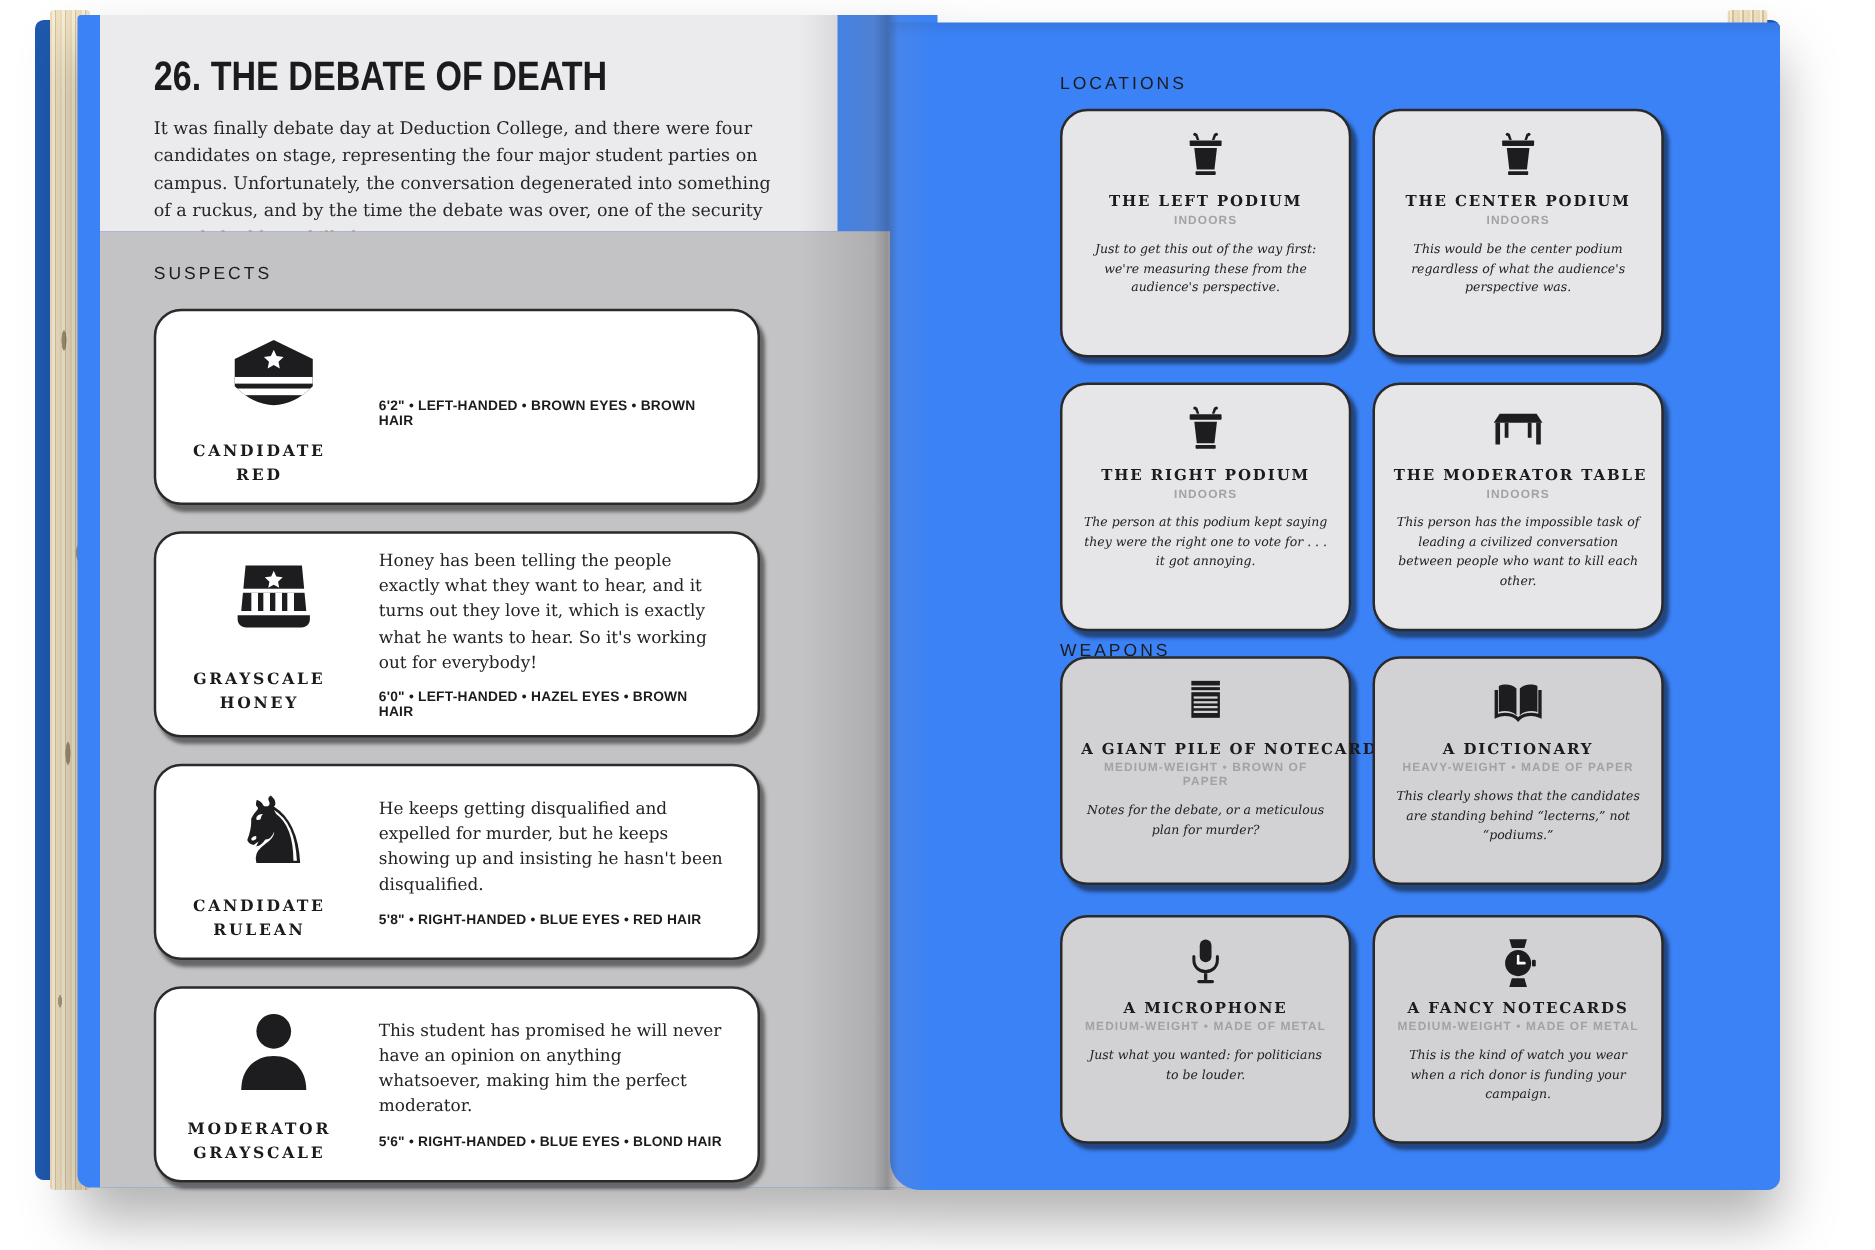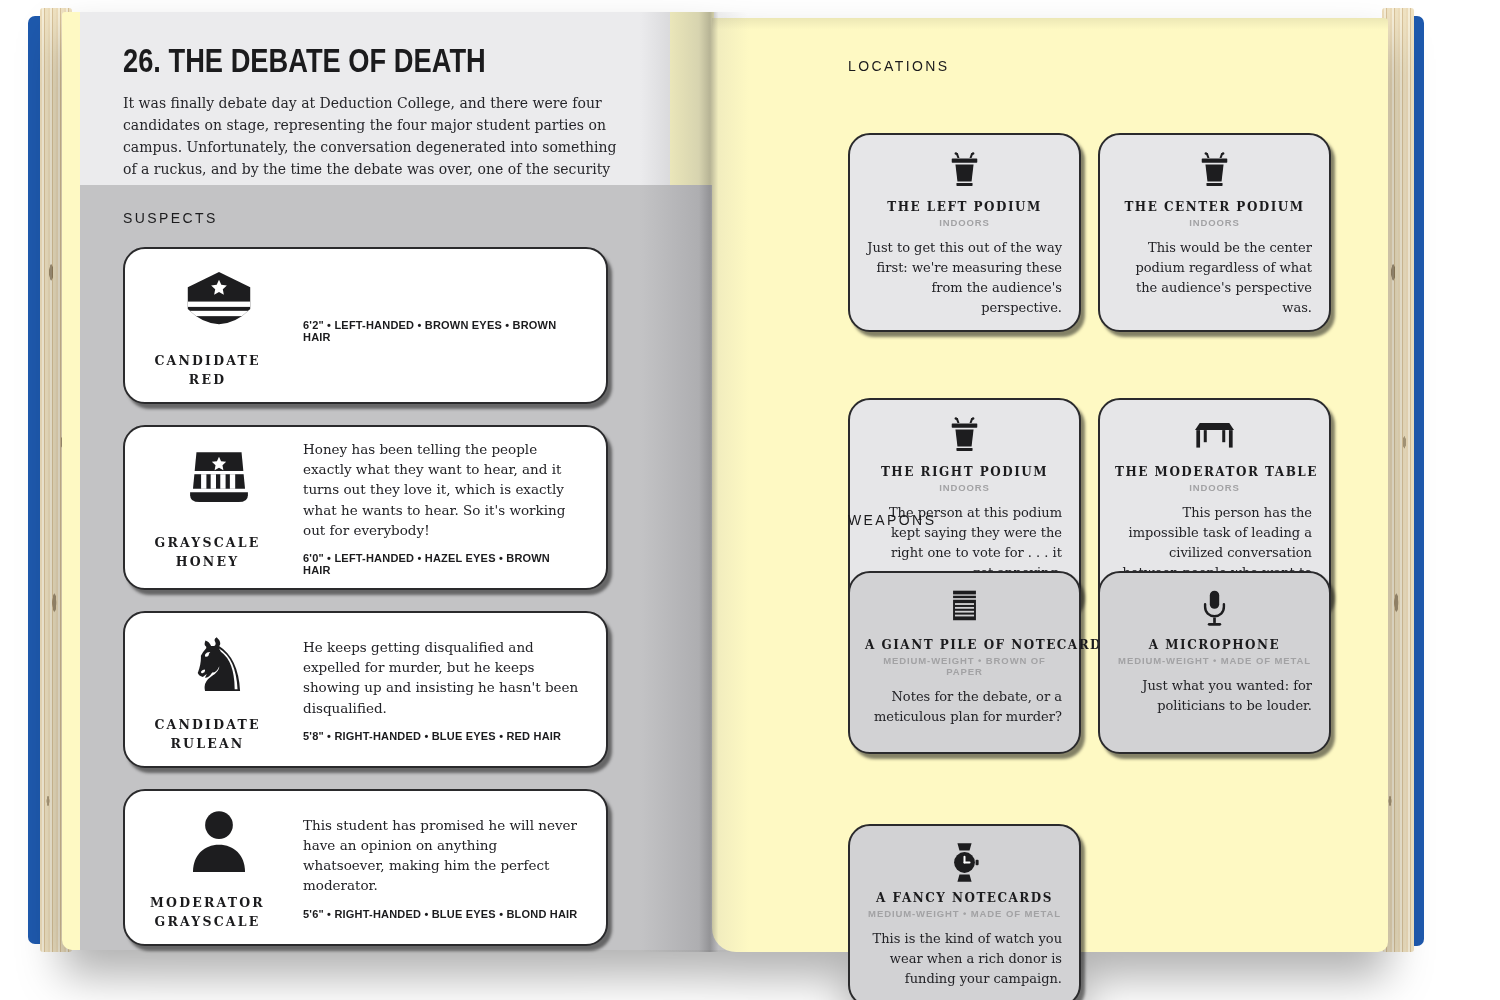--- a/index.html
+++ b/index.html
@@ -15,21 +15,21 @@
     background:
       radial-gradient(4px 16px at 35% 28%,rgba(90,70,40,.55) 45%,transparent 55%),
       radial-gradient(3px 12px at 70% 46%,rgba(90,70,40,.45) 45%,transparent 55%),
       radial-gradient(4px 18px at 45% 63%,rgba(80,60,35,.5) 45%,transparent 55%),
       radial-gradient(3px 10px at 25% 84%,rgba(90,70,40,.45) 45%,transparent 55%),
       repeating-linear-gradient(90deg,#ecdcba 0 2px,#f6eed8 2px 4px,#d8c29a 4px 5px,#efe2c2 5px 8px);}
   .edges-l{left:40px;}
   .edges-r{left:1382px;}
   .book-body{position:absolute;left:44px;top:6px;width:1350px;height:950px;
              filter:drop-shadow(0 26px 22px rgba(0,0,0,0.30));}
-  .page{position:absolute;background:#fef9c3;}
+  .page{position:absolute;background:#3b82f6;padding-left:36px;}
   .page-left{left:18px;top:6px;width:652px;height:938px;border-radius:3px 0 0 10px;}
   .page-right{left:668px;top:12px;width:676px;height:934px;border-radius:0 4px 10px 24px;}
   .page-right::before{content:"";position:absolute;left:0;top:0;right:0;height:12px;
      background:linear-gradient(rgba(0,0,0,0.07),rgba(0,0,0,0));border-radius:0 4px 0 0;}
   .gutter{position:absolute;left:596px;top:6px;width:140px;height:940px;pointer-events:none;z-index:6;
      background:linear-gradient(90deg,rgba(255,255,255,0) 0%,rgba(125,125,130,0.30) 42%,
                 rgba(75,75,80,0.40) 50%,rgba(150,150,155,0.12) 56%,rgba(255,255,255,0) 78%);}
 
   
   .panel-header{position:absolute;left:18px;top:0;width:590px;height:173px;background:#ebebed;
@@ -57,30 +57,30 @@
 
   
   .rp-heading{position:absolute;margin:0;}
   .h-locations{left:136px;top:40px;}
   .h-weapons{left:136px;top:479px;margin-top:15px;}
   .grid{position:absolute;left:136px;width:486px;display:grid;grid-template-columns:233px 233px;
         column-gap:17px;}
   .grid-locations{top:69px;row-gap:20px;}
   .grid-weapons{top:507px;row-gap:24px;}
   .item-card{border:2.5px solid #2a2a2c;border-radius:22px;box-shadow:4px 5px 3px rgba(10,10,10,0.5);
-      box-sizing:border-box;padding:13px 15px 10px 15px;text-align:center;margin-top:46px;}
+      box-sizing:border-box;padding:13px 15px 10px 15px;text-align:center;}
   .loc-card{background:#e6e6e8;min-height:199px;}
   .wpn-card{background:#d2d2d4;min-height:183px;}
   .c-icon{height:46px;display:flex;align-items:center;justify-content:center;}
   .c-icon svg{width:43px;height:43px;}
   .c-name{margin-top:6px;font-family:"DejaVu Serif",serif;font-weight:700;font-size:12px;
           letter-spacing:1.5px;color:#1b1b1d;white-space:nowrap;}
   .c-sub{margin-top:3px;font-size:9.5px;font-weight:700;letter-spacing:0.9px;color:#a2a2a4;}
-  .c-desc{margin-top:10px;text-align:right;font-family:"DejaVu Serif",serif;font-size:13px;
-          line-height:1.55;color:#222226;padding:0 2px;}
+  .c-desc{margin-top:10px;text-align:center;font-family:"DejaVu Serif",serif;font-size:10px;
+          line-height:1.55;color:#222226;padding:0 2px;font-style:italic;}
 </style>
 </head>
 <body>
 
 <div class="scene">
   <div class="cover-left"></div>
   <div class="cover-right"></div>
   <div class="page-edges edges-l"></div>
   <div class="page-edges edges-r"></div>
 
@@ -255,20 +255,32 @@
                 </g>
               </svg>
             </div>
             <div class="c-name">A GIANT PILE OF NOTECARDS</div>
             <div class="c-sub">MEDIUM-WEIGHT • BROWN OF PAPER</div>
             <div class="c-desc">Notes for the debate, or a meticulous plan for murder?</div>
           </div>
           <div class="item-card wpn-card">
             <div class="c-icon">
               <svg viewBox="0 0 64 64">
+                <path fill="#1d1d1f" d="M30 13 C25 8 16 7 9 10 V41 C16 39 25 40 30 45 Z"></path>
+                <path fill="#1d1d1f" d="M34 13 C39 8 48 7 55 10 V41 C48 39 39 40 34 45 Z"></path>
+                <path fill="none" stroke="#1d1d1f" stroke-width="4" d="M6 15 V46 C15 42 27 44 32 50 C37 44 49 42 58 46 V15"></path>
+              </svg>
+            </div>
+            <div class="c-name">A DICTIONARY</div>
+            <div class="c-sub">HEAVY-WEIGHT • MADE OF PAPER</div>
+            <div class="c-desc">This clearly shows that the candidates are standing behind “lecterns,” not “podiums.”</div>
+          </div>
+          <div class="item-card wpn-card">
+            <div class="c-icon">
+              <svg viewBox="0 0 64 64">
                 <rect x="25" y="4" width="14" height="27" rx="7" fill="#1d1d1f"></rect>
                 <path fill="none" stroke="#1d1d1f" stroke-width="3.6" stroke-linecap="round" d="M18 24 v4 c0 8.5 6 14 14 14 s14 -5.5 14 -14 v-4"></path>
                 <rect x="30" y="44" width="4" height="8" fill="#1d1d1f"></rect>
                 <rect x="22" y="52" width="20" height="4" rx="2" fill="#1d1d1f"></rect>
               </svg>
             </div>
             <div class="c-name">A MICROPHONE</div>
             <div class="c-sub">MEDIUM-WEIGHT • MADE OF METAL</div>
             <div class="c-desc">Just what you wanted: for politicians to be louder.</div>
           </div>

